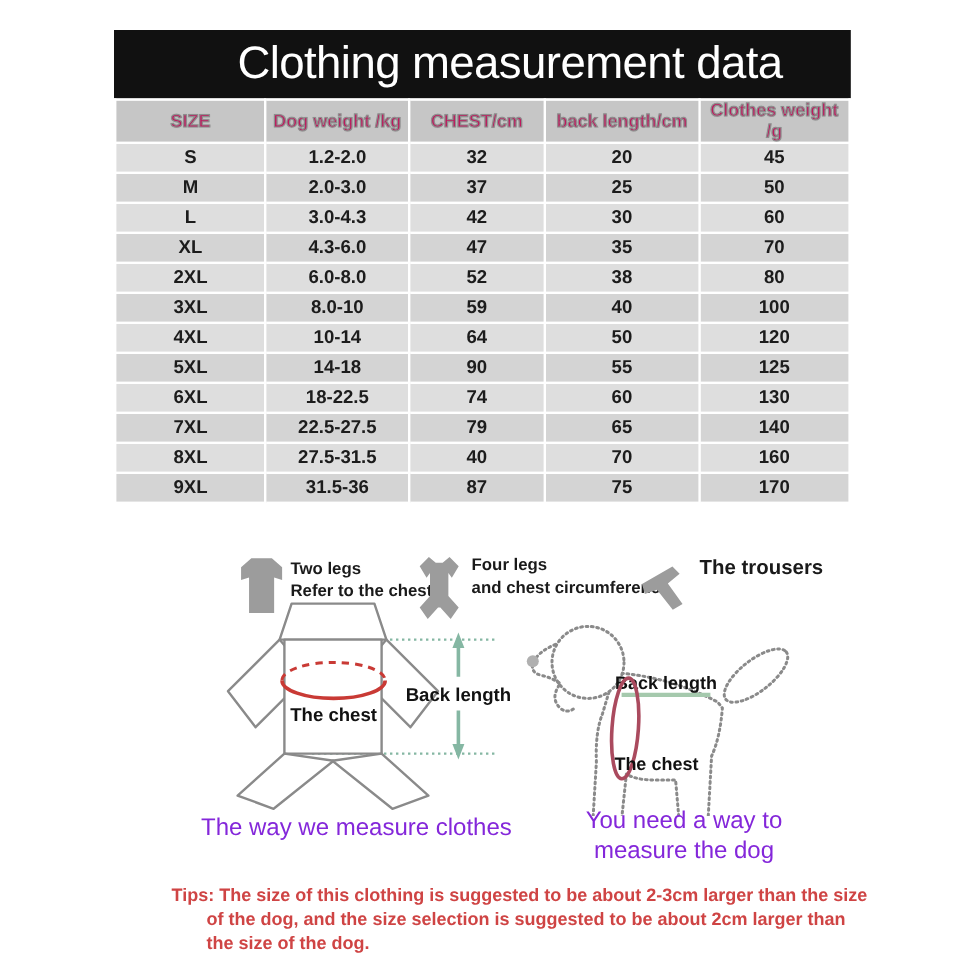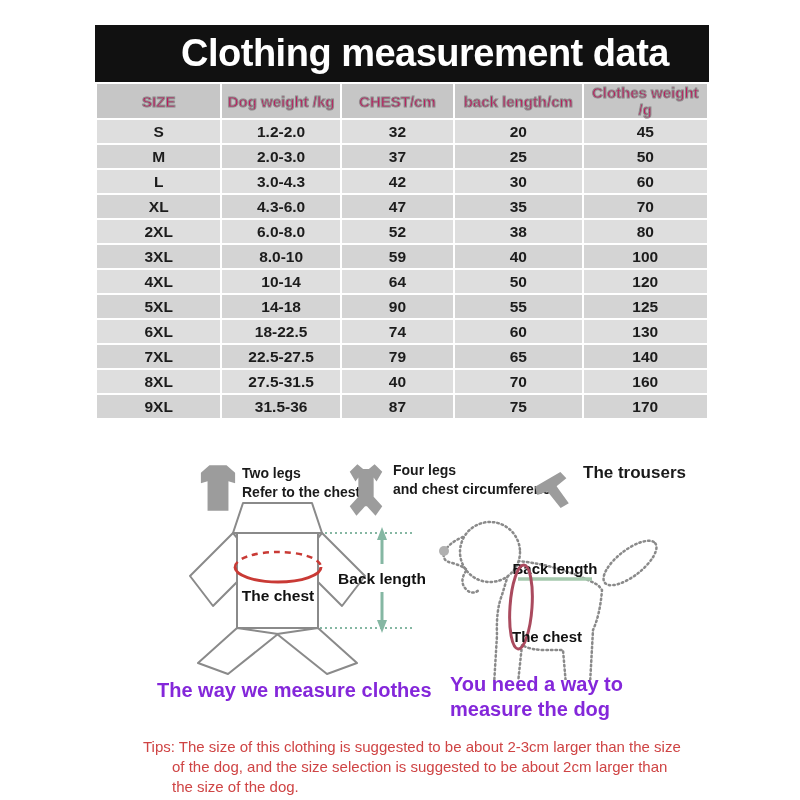--- a/index.html
+++ b/index.html
@@ -6,42 +6,42 @@
     --title_bg:#111; --header_bg:#c6c6c6; --row_bg:#dedede; --row_bg_alt:#d4d4d4;
     --purple:#8427da; --tips_red:#cf4444; --chest_red:#c93a35; --dog_chest_red:#aa4a5e;
     --diagram_green:#85b7a3; --dog_back_green:#a5c9ad; --icon_gray:#9c9c9c; --sketch_gray:#8a8a8a;
   }
   *{margin:0;padding:0;box-sizing:border-box;}
   html,body{background:#fff;}
   body{width:800px;height:800px;position:relative;font-family:"Liberation Sans",sans-serif;overflow:hidden;}
   .stage{position:absolute;left:0;top:0;width:800px;height:800px;background:#fff;}
 
   .title-bar{position:absolute;left:95px;top:25px;width:614px;height:57px;background:var(--title_bg);
-    color:#fff;display:flex;align-items:center;justify-content:center;font-size:38px;font-weight:bold;letter-spacing:-.5px;padding-left:46px;}
+    color:#fff;display:flex;align-items:center;justify-content:center;font-size:38px;font-weight:normal;letter-spacing:-.5px;padding-left:46px;}
 
   table.size-table{position:absolute;left:95px;top:82px;width:614px;border-collapse:collapse;table-layout:fixed;}
   table.size-table th{height:26px;background:var(--header_bg);font-size:15px;font-weight:bold;
     color:#be185d;-webkit-text-stroke:1px #8d8d8d;text-shadow:0 0 1px #8d8d8d;border:2px solid #fff;text-align:center;}
   table.size-table td{height:25px;background:var(--row_bg);font-size:15.5px;font-weight:bold;color:#1c1c1c;
     border:2px solid #fff;text-align:center;vertical-align:middle;}
   table.size-table tbody tr:nth-child(even) td{background:var(--row_bg_alt);}
   col.c1{width:20.5%}col.c2{width:19.5%}col.c3{width:18.5%}col.c4{width:21%}col.c5{width:20.5%}
 
   .legend-item{position:absolute;display:flex;gap:5px;align-items:flex-start;}
   .legend-item .txt{display:flex;flex-direction:column;}
   .legend-title{font-size:14px;font-weight:bold;color:#1a1a1a;line-height:21px;}
   .legend-line{font-size:14px;font-weight:bold;color:#1a1a1a;line-height:16px;}
   #legend-trousers .legend-title,#legend-trousers .legend-line{font-size:17px;line-height:21px;}
 
   .figure{position:absolute;}
   svg text{font-family:"Liberation Sans",sans-serif;}
 
-  .caption{position:absolute;color:var(--purple);font-weight:bold;font-size:20px;line-height:25px;}
-
-  .tips{position:absolute;left:143px;top:737px;color:var(--tips_red);font-size:15px;font-weight:normal;line-height:20px;}
+  .caption{position:absolute;color:var(--purple);font-weight:normal;text-align:center;font-size:20px;line-height:25px;}
+
+  .tips{position:absolute;left:143px;top:737px;color:var(--tips_red);font-size:15px;font-weight:bold;line-height:20px;}
   .tips .indent{margin-left:29px;}
 </style>
 </head>
 <body>
 
 <div class="stage">
 
   <div class="title-bar">
     <span>Clothing measurement data</span>
   </div>

